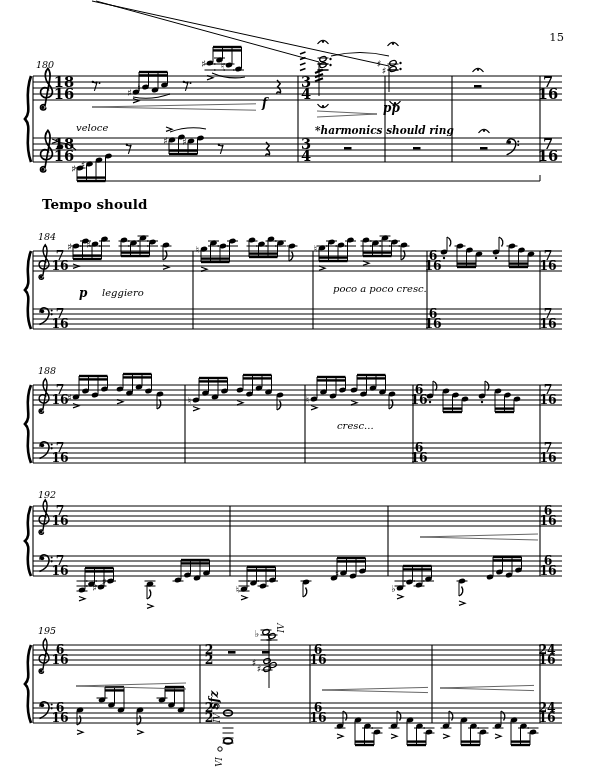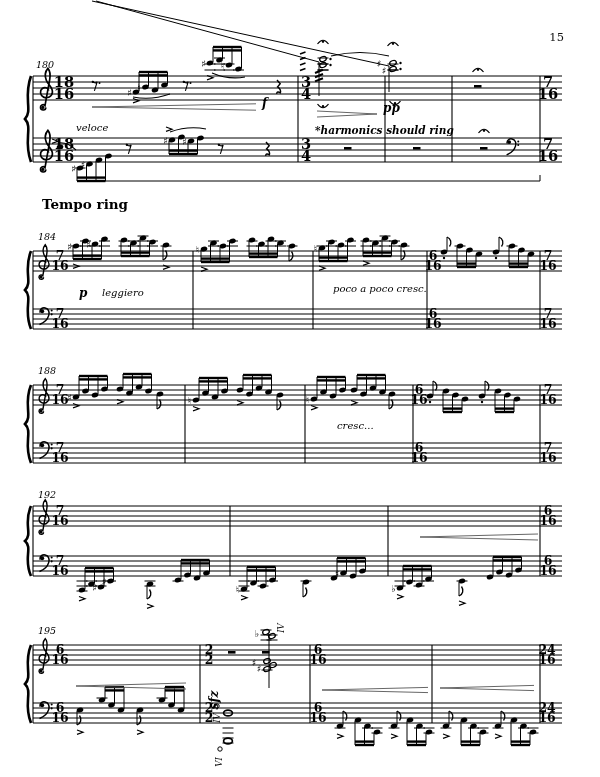--- a/index.html
+++ b/index.html
@@ -15,21 +15,21 @@
   .num{font-family:"DejaVu Serif",serif;font-style:italic;font-size:9.5px;}
   .sig{font-family:"DejaVu Serif",serif;font-weight:700;}
   .accg{font-family:"DejaVu Sans",sans-serif;font-size:9.5px;}
   .small{font-family:"DejaVu Serif",serif;font-style:italic;font-size:8.5px;}
 </style>
 </head>
 <body>
 
 <div class="page">
   <div class="page-number">15</div>
-  <div class="tempo-heading">Tempo ring</div>
+  <div class="tempo-heading">Tempo should</div>
   <svg id="score" width="600" height="777" viewBox="0 0 600 777">
       <path d="M31 76 C23 97.5 33 110.4 25 119 C33 127.6 23 140.5 31 162" fill="none" stroke="#000000" stroke-width="2.6"></path>
       <line x1="33" y1="76" x2="562" y2="76" stroke="#000000" stroke-width="1"></line>
       <line x1="33" y1="82" x2="562" y2="82" stroke="#000000" stroke-width="1"></line>
       <line x1="33" y1="88" x2="562" y2="88" stroke="#000000" stroke-width="1"></line>
       <line x1="33" y1="94" x2="562" y2="94" stroke="#000000" stroke-width="1"></line>
       <line x1="33" y1="100" x2="562" y2="100" stroke="#000000" stroke-width="1"></line>
       <line x1="33" y1="138" x2="562" y2="138" stroke="#000000" stroke-width="1"></line>
       <line x1="33" y1="144" x2="562" y2="144" stroke="#000000" stroke-width="1"></line>
       <line x1="33" y1="150" x2="562" y2="150" stroke="#000000" stroke-width="1"></line>

